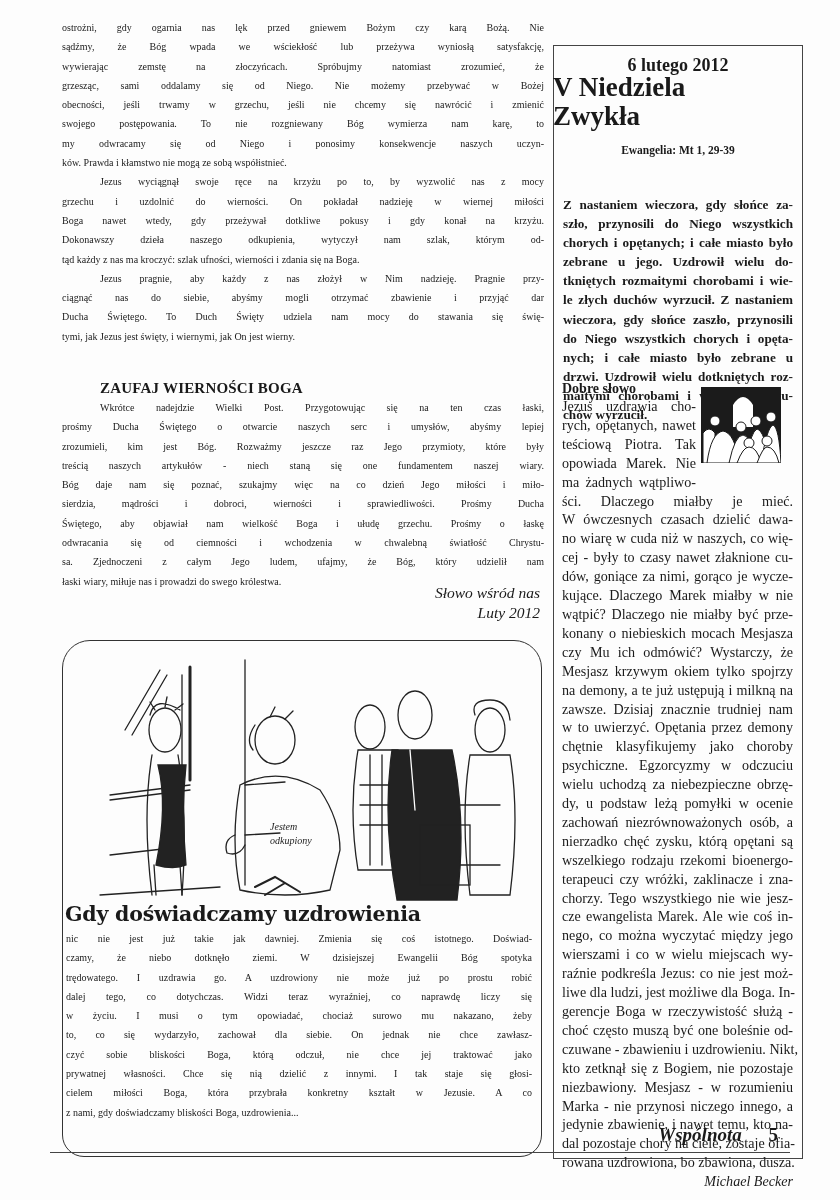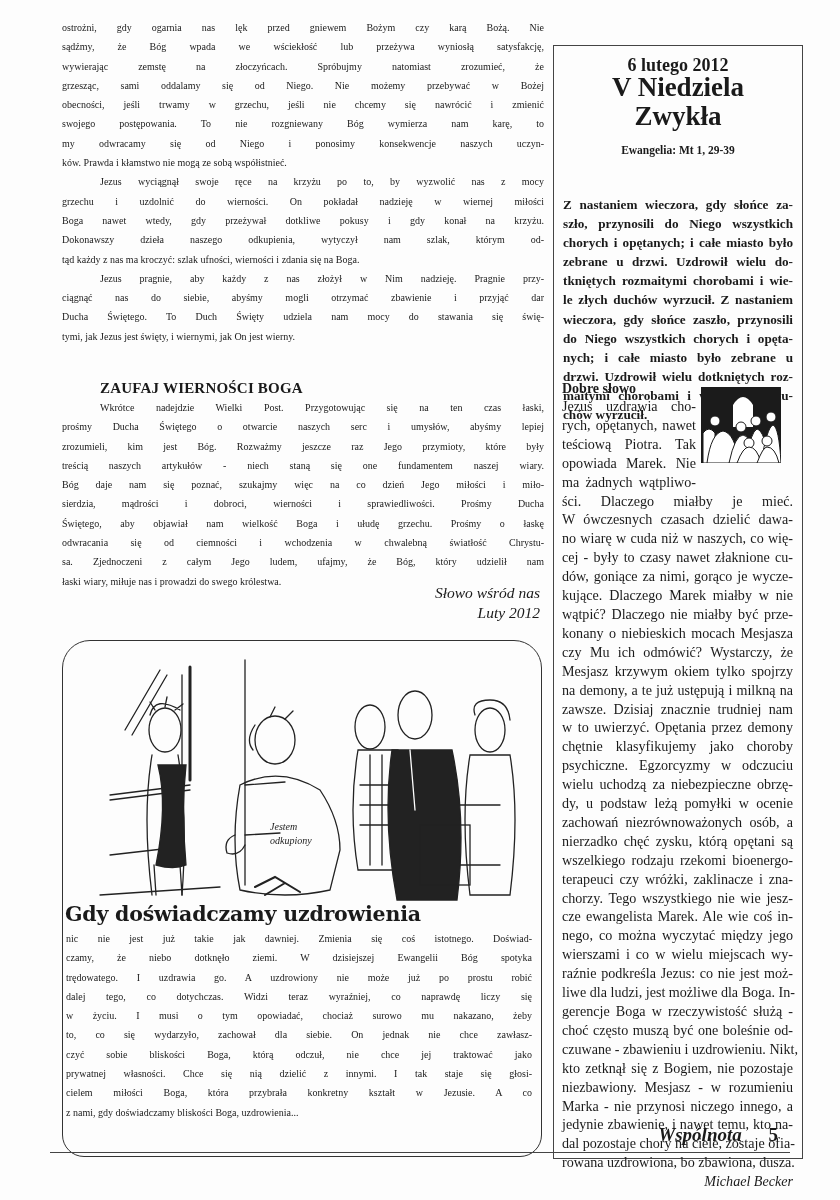--- a/index.html
+++ b/index.html
@@ -23,21 +23,21 @@
   .cartoon { position: absolute; left: 70px; top: 655px; width: 465px; height: 250px; }
   .gdy-title {
     position: absolute; left: 65px; top: 902px; font-family: "DejaVu Serif", serif; font-weight: bold;
     font-size: 20.5px; letter-spacing: -0.2px;
   }
   .gdy-body { position: absolute; left: 66px; top: 929px; width: 466px; }
   .right-box {
     position: absolute; left: 553px; top: 45px; width: 248px; height: 1112px; border: 1.6px solid #444;
   }
   .rb-date { position: absolute; left: 553px; width: 250px; top: 55px; text-align: center; font-weight: bold; font-size: 18px; }
-  .rb-title { position: absolute; left: 553px; width: 250px; top: 73px; text-align: center; font-weight: bold; font-size: 27px; line-height: 29px; }
+  .rb-title { position: absolute; left: 553px; width: 250px; top: 73px; text-align: left; font-weight: bold; font-size: 27px; line-height: 29px; }
   .rb-gospel { position: absolute; left: 553px; width: 250px; top: 144px; text-align: center; font-weight: bold; font-size: 11.5px; }
   .rb-reading { position: absolute; left: 563px; width: 230px; top: 151px; font-weight: bold; font-size: 13.2px; line-height: 19.1px; margin-top: 44px; }
   .rb-reading .ln, .rb-text .ln { display: block; text-align: justify; text-align-last: justify; white-space: nowrap; }
   .rb-reading .ln.last, .rb-text .ln.last { text-align-last: left; }
   .dobre-title { position: absolute; left: 562px; top: 381px; font-weight: bold; font-size: 14px; }
   .dobre-img { position: absolute; left: 701px; top: 387px; width: 80px; height: 76px; }
   .rb-text { position: absolute; left: 562px; top: 397px; width: 231px; font-size: 14.1px; line-height: 18.9px; }
   .rb-text .narrow { width: 134px; }
   .sig { display: block; text-align: right; font-style: italic; }
   .footer-rule { position: absolute; left: 50px; top: 1152px; width: 740px; height: 0; border-top: 1.8px solid #444; }
@@ -158,21 +158,21 @@
 <div class="rb-date">6 lutego 2012</div>
 <div class="rb-title">
   <div>V Niedziela</div>
   <div>Zwykła</div>
 </div>
 <div class="rb-gospel">Ewangelia: Mt 1, 29-39</div>
 <div class="rb-reading" id="reading">
     <span class="ln">Z nastaniem wieczora, gdy słońce za-</span>
     <span class="ln">szło, przynosili do Niego wszystkich</span>
     <span class="ln">chorych i opętanych; i całe miasto było</span>
-    <span class="ln">zebrane u drzwi. Uzdrowił wielu do-</span>
+    <span class="ln">zebrane u jego. Uzdrowił wielu do-</span>
     <span class="ln">tkniętych rozmaitymi chorobami i wie-</span>
     <span class="ln">le złych duchów wyrzucił. Z nastaniem</span>
     <span class="ln">wieczora, gdy słońce zaszło, przynosili</span>
     <span class="ln">do Niego wszystkich chorych i opęta-</span>
     <span class="ln">nych; i całe miasto było zebrane u</span>
     <span class="ln">drzwi. Uzdrowił wielu dotkniętych roz-</span>
     <span class="ln">maitymi chorobami i wiele złych du-</span>
     <span class="ln last">chów wyrzucił.</span>
   </div>
 

